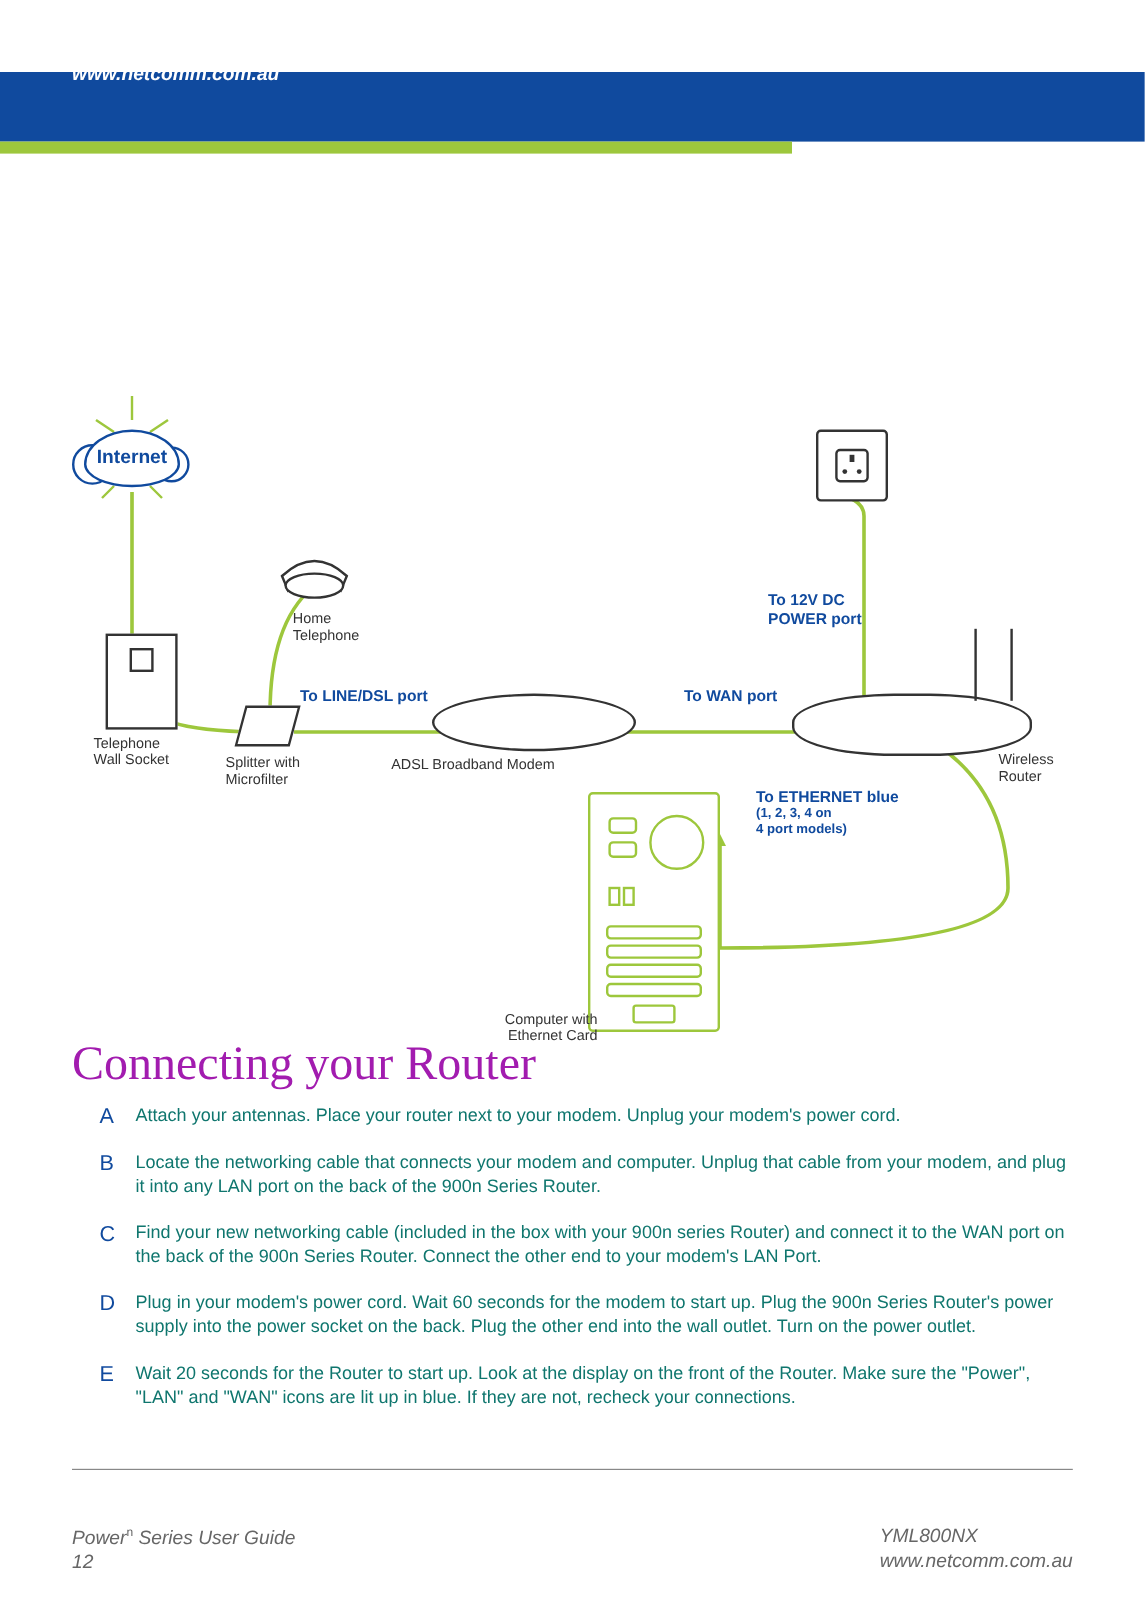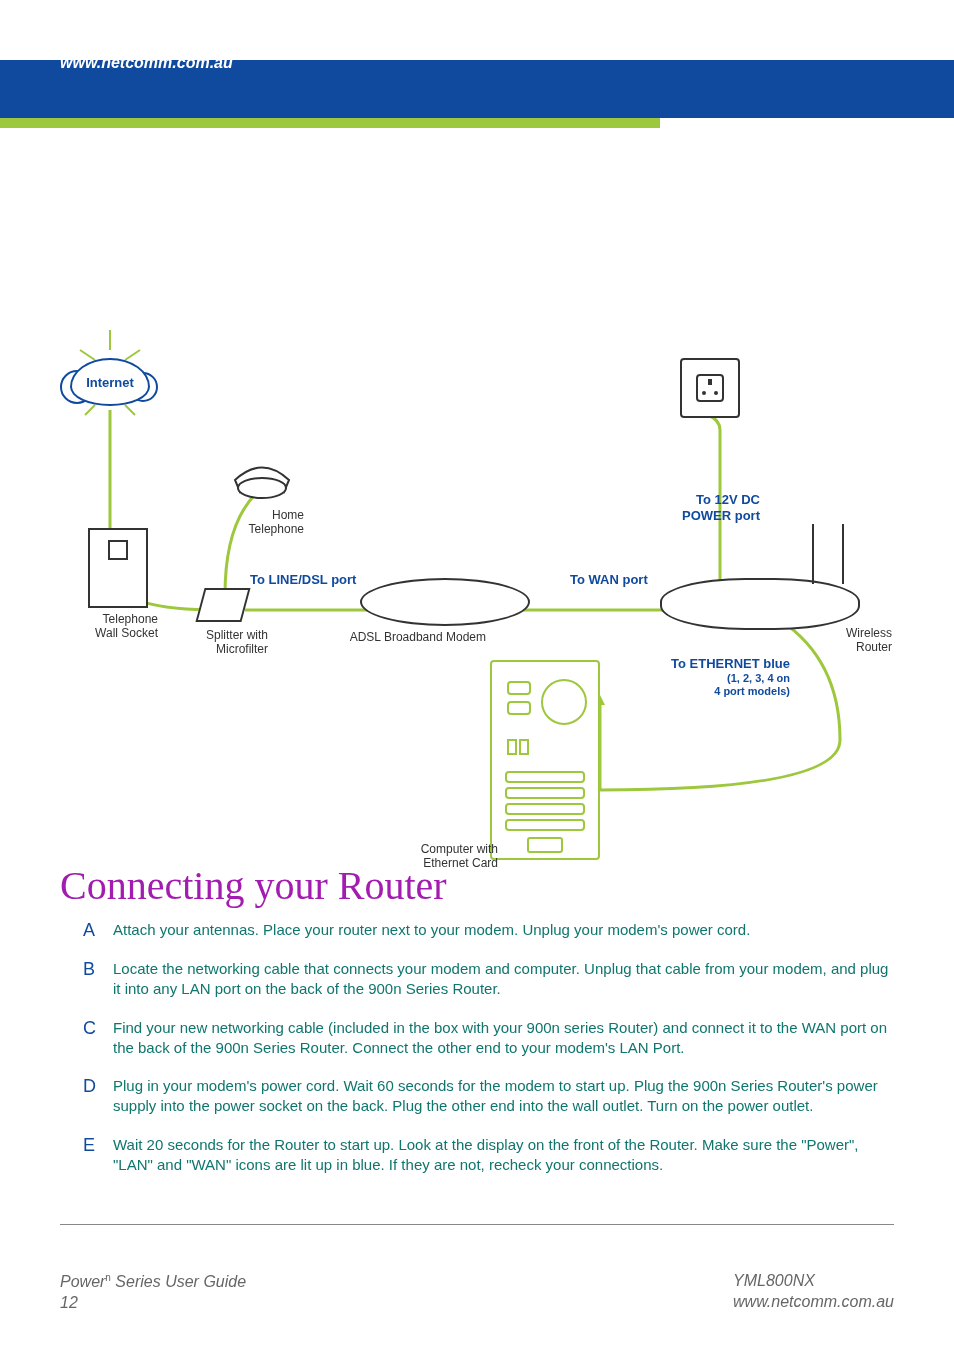--- a/index.html
+++ b/index.html
@@ -55,33 +55,33 @@
     position: absolute;
     top: 320px;
     left: 60px;
     width: 834px;
     height: 560px;
   }
   .dlabel {
     position: absolute;
     font-size: 12px;
     color: #333;
-    text-align: right;
+    text-align: left;
     line-height: 1.2;
   }
   .dlabel.blue { color: #104a9e; font-weight: 700; font-size: 13px; }
   .dlabel.blue .sub { font-weight: 600; font-size: 11px; display:block; }
   .cloud {
     position: absolute;
     width: 80px; height: 48px;
     border: 2px solid #104a9e;
     border-radius: 50% 50% 50% 50% / 60% 60% 40% 40%;
     background: #fff;
     display:flex; align-items:center; justify-content:center;
-    font-size: 13px; font-weight:700; color:#104a9e;
+    font-size: 16px; font-weight:700; color:#104a9e;
   }
   .cloud::before, .cloud::after {
     content:""; position:absolute; background:#fff; border:2px solid #104a9e; border-radius:50%;
   }
   .cloud::before { width:30px; height:30px; left:-12px; top:10px; z-index:-1;}
   .cloud::after  { width:26px; height:26px; right:-10px; top:12px; z-index:-1;}
   .box {
     position: absolute; border:2px solid #333; background:#fff; border-radius:4px;
   }
   .power-socket { width:60px; height:60px; display:flex; align-items:center; justify-content:center;}

